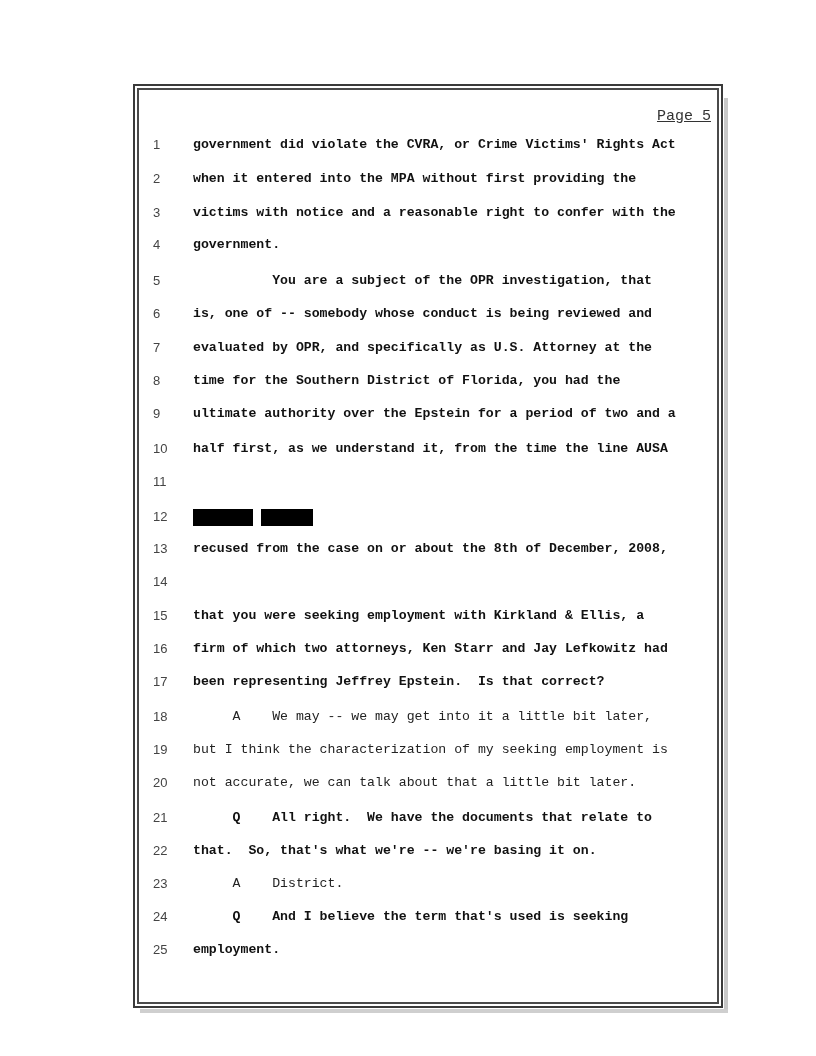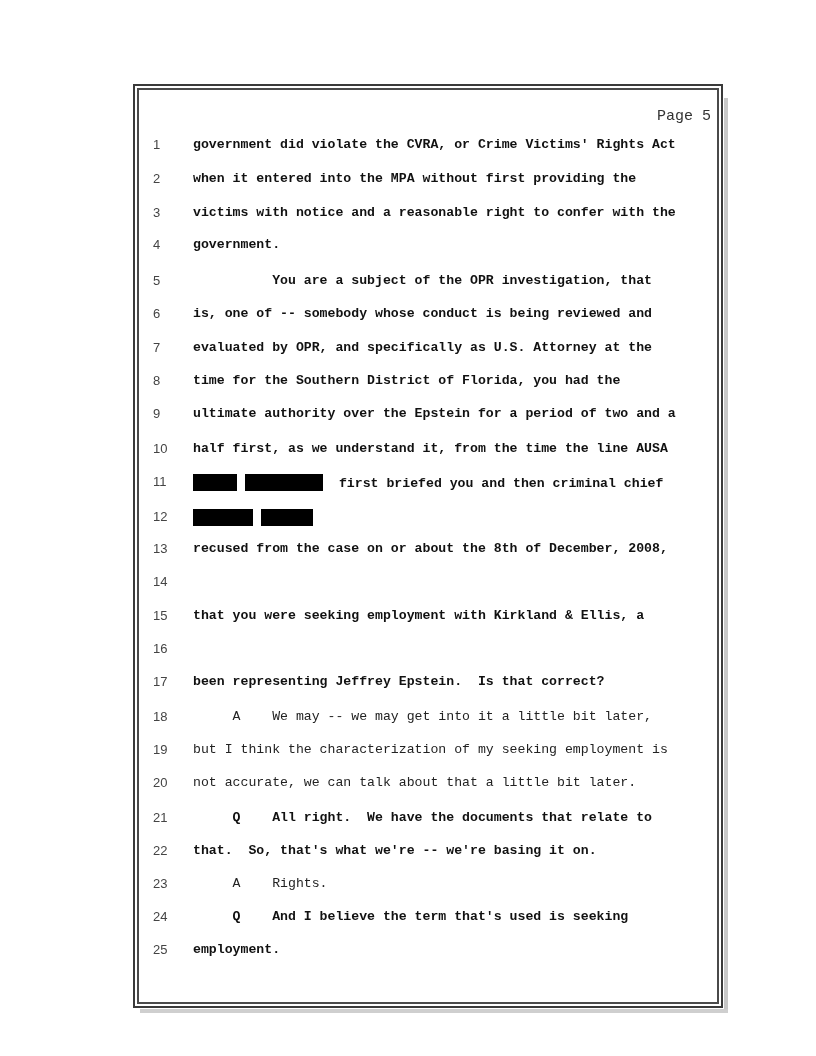--- a/index.html
+++ b/index.html
@@ -15,21 +15,21 @@
     .frame-shadow-b {
       position: absolute; left: 140px; top: 1009px; width: 588px; height: 4px;
       background: #cfcfcf;
     }
     .frame-inner {
       position: absolute; left: 137px; top: 88px; width: 582px; height: 916px;
       border: 2px solid #4a4a4a; box-sizing: border-box;
     }
     .page-label {
       position: absolute; right: 105px; top: 108px;
-      font-family: "Liberation Mono", monospace; font-size: 15px; color: #333;
+      font-family: "Liberation Mono", monospace; font-size: 15px; color: #333; text-decoration: underline;
     }
     .line {
       position: absolute; left: 0; width: 816px; height: 20px;
       font-family: "Liberation Mono", monospace; font-size: 13.2px; color: #111;
       white-space: pre;
     }
     .ln {
       position: absolute; left: 153px; color: #444; font-weight: normal;
       font-family: "Liberation Sans", sans-serif; font-size: 13px;
     }
@@ -54,28 +54,28 @@
     <div class="line" style="top: 137px;"><span class="ln">1</span><span class="txt bold">government did violate the CVRA, or Crime Victims' Rights Act</span></div>
     <div class="line" style="top: 171px;"><span class="ln">2</span><span class="txt bold">when it entered into the MPA without first providing the</span></div>
     <div class="line" style="top: 205px;"><span class="ln">3</span><span class="txt bold">victims with notice and a reasonable right to confer with the</span></div>
     <div class="line" style="top: 237px;"><span class="ln">4</span><span class="txt bold">government.</span></div>
     <div class="line" style="top: 273px;"><span class="ln">5</span><span class="txt bold">          You are a subject of the OPR investigation, that</span></div>
     <div class="line" style="top: 306px;"><span class="ln">6</span><span class="txt bold">is, one of -- somebody whose conduct is being reviewed and</span></div>
     <div class="line" style="top: 340px;"><span class="ln">7</span><span class="txt bold">evaluated by OPR, and specifically as U.S. Attorney at the</span></div>
     <div class="line" style="top: 373px;"><span class="ln">8</span><span class="txt bold">time for the Southern District of Florida, you had the</span></div>
     <div class="line" style="top: 406px;"><span class="ln">9</span><span class="txt bold">ultimate authority over the Epstein for a period of two and a</span></div>
     <div class="line" style="top: 441px;"><span class="ln">10</span><span class="txt bold">half first, as we understand it, from the time the line AUSA</span></div>
-    <div class="line" style="top: 474px;"><span class="ln">11</span><span class="txt bold"><span class="redact" style="width: 44px; margin-right: 8px; background: rgb(0, 0, 0);"></span><span class="redact" style="width: 78px; margin-right: 8px; background: rgb(0, 0, 0);"></span><span> first briefed you and then criminal chief</span></span></div>
+    <div class="line" style="top: 474px;"><span class="ln">11</span></div>
     <div class="line" style="top: 509px;"><span class="ln">12</span><span class="txt bold"><span class="redact" style="width: 60px; margin-right: 8px; background: rgb(0, 0, 0);"></span><span class="redact" style="width: 52px; margin-right: 8px; background: rgb(0, 0, 0);"></span></span></div>
     <div class="line" style="top: 541px;"><span class="ln">13</span><span class="txt bold">recused from the case on or about the 8th of December, 2008,</span></div>
     <div class="line" style="top: 574px;"><span class="ln">14</span></div>
     <div class="line" style="top: 608px; text-align: right;"><span class="ln">15</span><span class="txt bold">that you were seeking employment with Kirkland &amp; Ellis, a</span></div>
-    <div class="line" style="top: 641px;"><span class="ln">16</span></div>
+    <div class="line" style="top: 641px;"><span class="ln">16</span><span class="txt bold">firm of which two attorneys, Ken Starr and Jay Lefkowitz had</span></div>
     <div class="line" style="top: 674px;"><span class="ln">17</span><span class="txt bold">been representing Jeffrey Epstein.  Is that correct?</span></div>
     <div class="line" style="top: 709px;"><span class="ln">18</span><span class="txt normal">     A    We may -- we may get into it a little bit later,</span></div>
     <div class="line" style="top: 742px;"><span class="ln">19</span><span class="txt normal">but I think the characterization of my seeking employment is</span></div>
     <div class="line" style="top: 775px;"><span class="ln">20</span><span class="txt normal">not accurate, we can talk about that a little bit later.</span></div>
     <div class="line" style="top: 810px;"><span class="ln">21</span><span class="txt bold">     Q    All right.  We have the documents that relate to</span></div>
     <div class="line" style="top: 843px;"><span class="ln">22</span><span class="txt bold">that.  So, that's what we're -- we're basing it on.</span></div>
-    <div class="line" style="top: 876px;"><span class="ln">23</span><span class="txt normal">     A    Rights.</span></div>
+    <div class="line" style="top: 876px;"><span class="ln">23</span><span class="txt normal">     A    District.</span></div>
     <div class="line" style="top: 909px;"><span class="ln">24</span><span class="txt bold">     Q    And I believe the term that's used is seeking</span></div>
     <div class="line" style="top: 942px;"><span class="ln">25</span><span class="txt bold">employment.</span></div>
   </div>
 
 </body></html>

